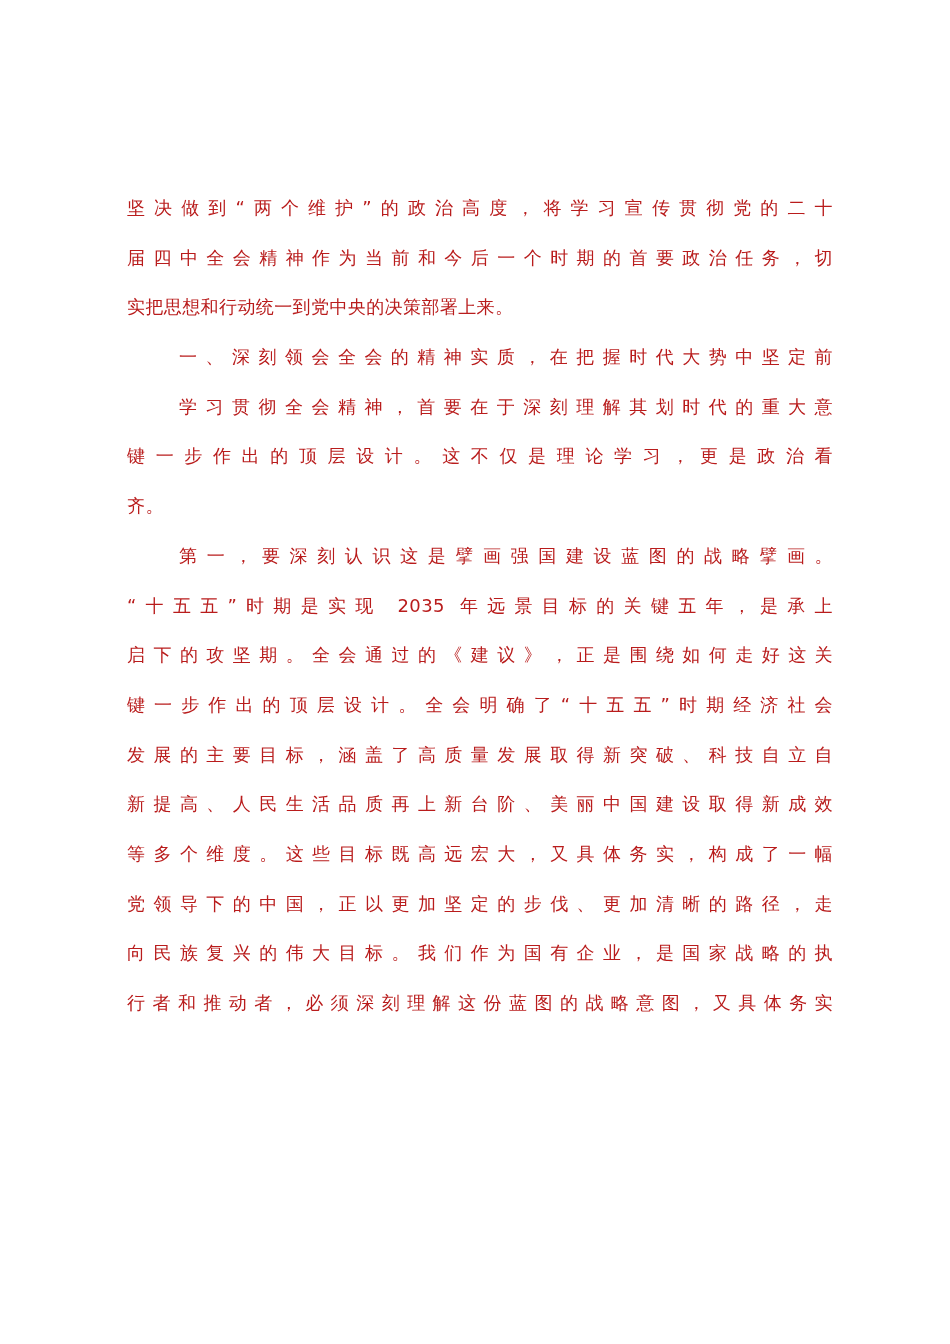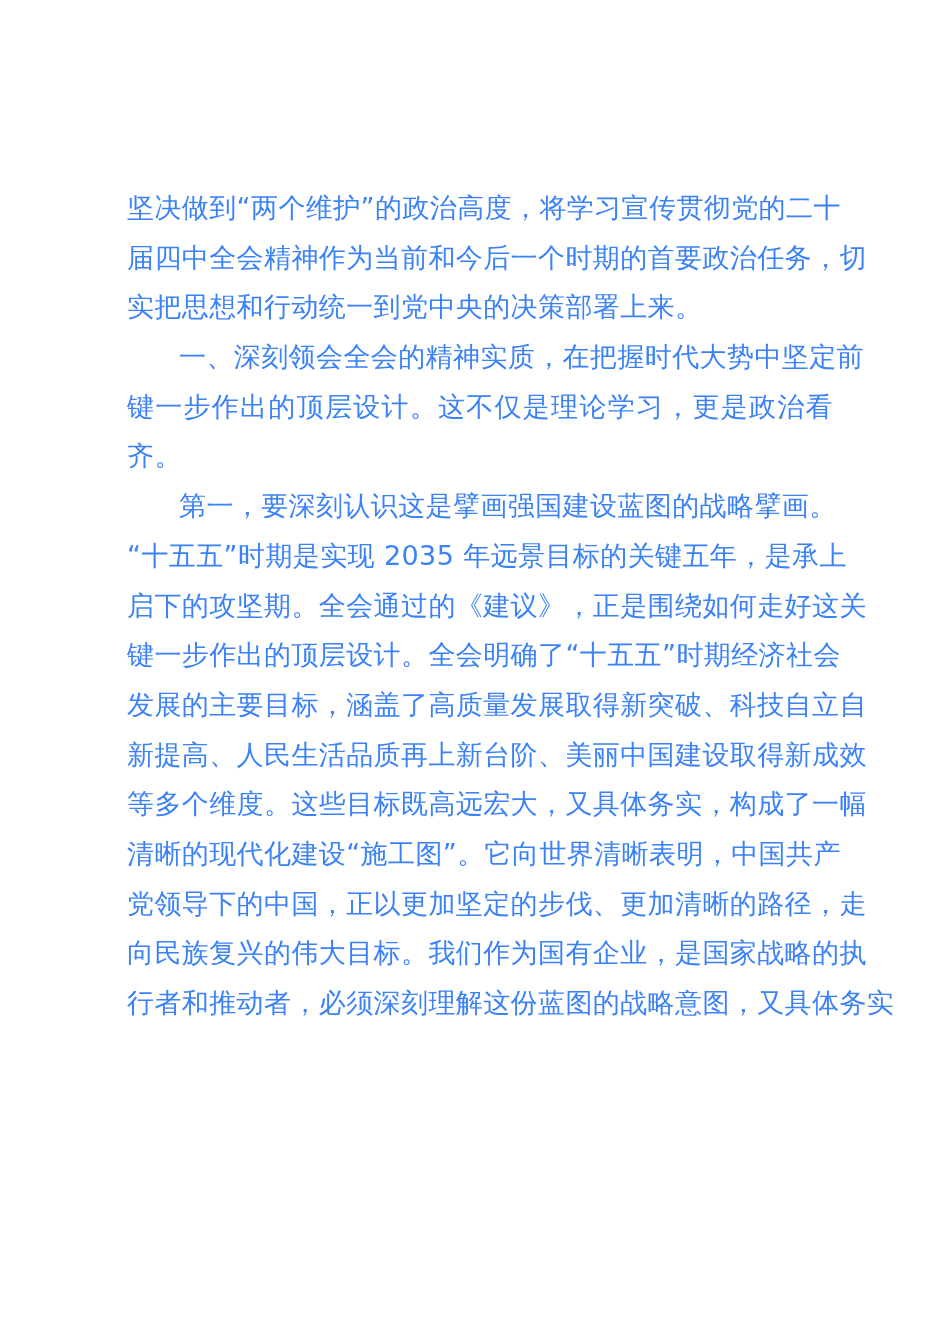--- a/index.html
+++ b/index.html
@@ -26,24 +26,24 @@
     .text-block {
       position: absolute;
       left: 127px;
       top: 183px;
       width: 706px;
     }
     .line {
       display: block;
       height: 49.7px;
       line-height: 49.7px;
-      font-size: 27px;
+      font-size: 18px;
       letter-spacing: 0.4px;
       white-space: nowrap;
-      color: #3b82f6;
+      color: #b91c1c;
     }
     .line.indent {
       padding-left: 52px;
     }
     .line.bold {
       font-weight: normal;
     }
     .line.justify {
       text-align: justify;
       text-align-last: justify;
@@ -63,32 +63,32 @@
       <span class="line justify">坚决做到“两个维护”的政治高度，将学习宣传贯彻党的二十</span>
       <span class="line justify">届四中全会精神作为当前和今后一个时期的首要政治任务，切</span>
       <span class="line">实把思想和行动统一到党中央的决策部署上来。</span>
     </div>
 
     <div>
       <span class="line justify indent">一、深刻领会全会的精神实质，在把握时代大势中坚定前</span>
     </div>
 
     <div>
+      <span class="line justify indent">学习贯彻全会精神，首要在于深刻理解其划时代的重大意</span>
       <span class="line justify">键一步作出的顶层设计。这不仅是理论学习，更是政治看</span>
       <span class="line">齐。</span>
     </div>
 
     <div>
       <span class="line bold justify indent">第一，要深刻认识这是擘画强国建设蓝图的战略擘画。</span>
       <span class="line justify">“十五五”时期是实现 2035 年远景目标的关键五年，是承上</span>
       <span class="line justify">启下的攻坚期。全会通过的《建议》，正是围绕如何走好这关</span>
       <span class="line justify">键一步作出的顶层设计。全会明确了“十五五”时期经济社会</span>
       <span class="line justify">发展的主要目标，涵盖了高质量发展取得新突破、科技自立自</span>
       <span class="line justify">新提高、人民生活品质再上新台阶、美丽中国建设取得新成效</span>
       <span class="line justify">等多个维度。这些目标既高远宏大，又具体务实，构成了一幅</span>
-      <span class="line justify">清晰的现代化建设“施工图”。它向世界清晰表明，中国共产</span>
       <span class="line justify">党领导下的中国，正以更加坚定的步伐、更加清晰的路径，走</span>
       <span class="line justify">向民族复兴的伟大目标。我们作为国有企业，是国家战略的执</span>
       <span class="line justify">行者和推动者，必须深刻理解这份蓝图的战略意图，又具体务实</span>
     </div>
 
   </div>
 </div>
 
 </body></html>

